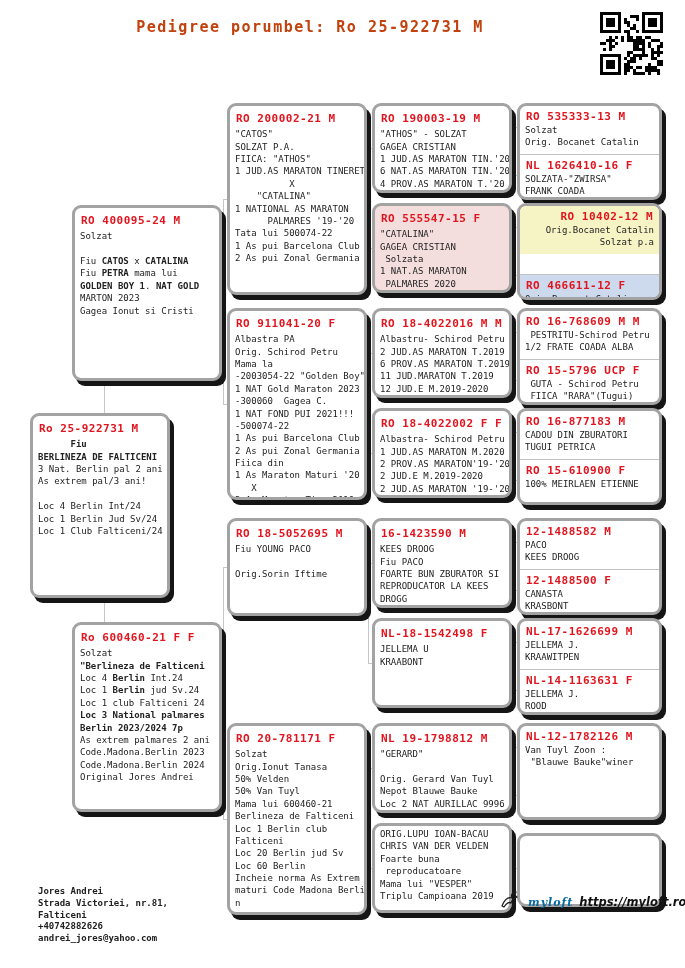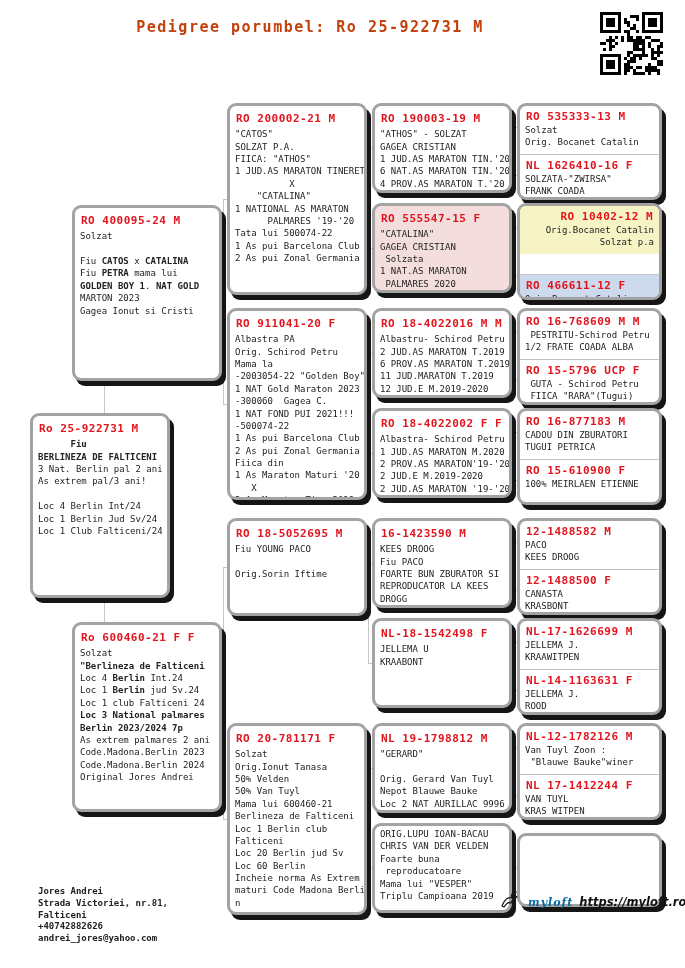--- a/index.html
+++ b/index.html
@@ -534,27 +534,20 @@
   </div>
 </div>
 <div class="pbox" style="left:517px;top:723px;width:145px;height:97px">
   <div class="sec">
     <div class="bt">NL-12-1782126 M</div>
     <div class="bb">
         <div class="ln">Van Tuyl Zoon :</div>
         <div class="ln"> "Blauwe Bauke"winer</div>
       </div>
   </div>
-  <div class="sec sep">
-    <div class="bt">NL 17-1412244 F</div>
-    <div class="bb">
-        <div class="ln">VAN TUYL</div>
-        <div class="ln">KRAS WITPEN</div>
-      </div>
-  </div>
 </div>
 <div class="pbox" style="left:517px;top:833px;width:145px;height:74px"></div>
 
 <div class="owner">
     <div class="ln">Jores Andrei</div>
     <div class="ln">Strada Victoriei, nr.81,</div>
     <div class="ln">Falticeni</div>
     <div class="ln">+40742882626</div>
     <div class="ln">andrei_jores@yahoo.com</div>
   </div>

